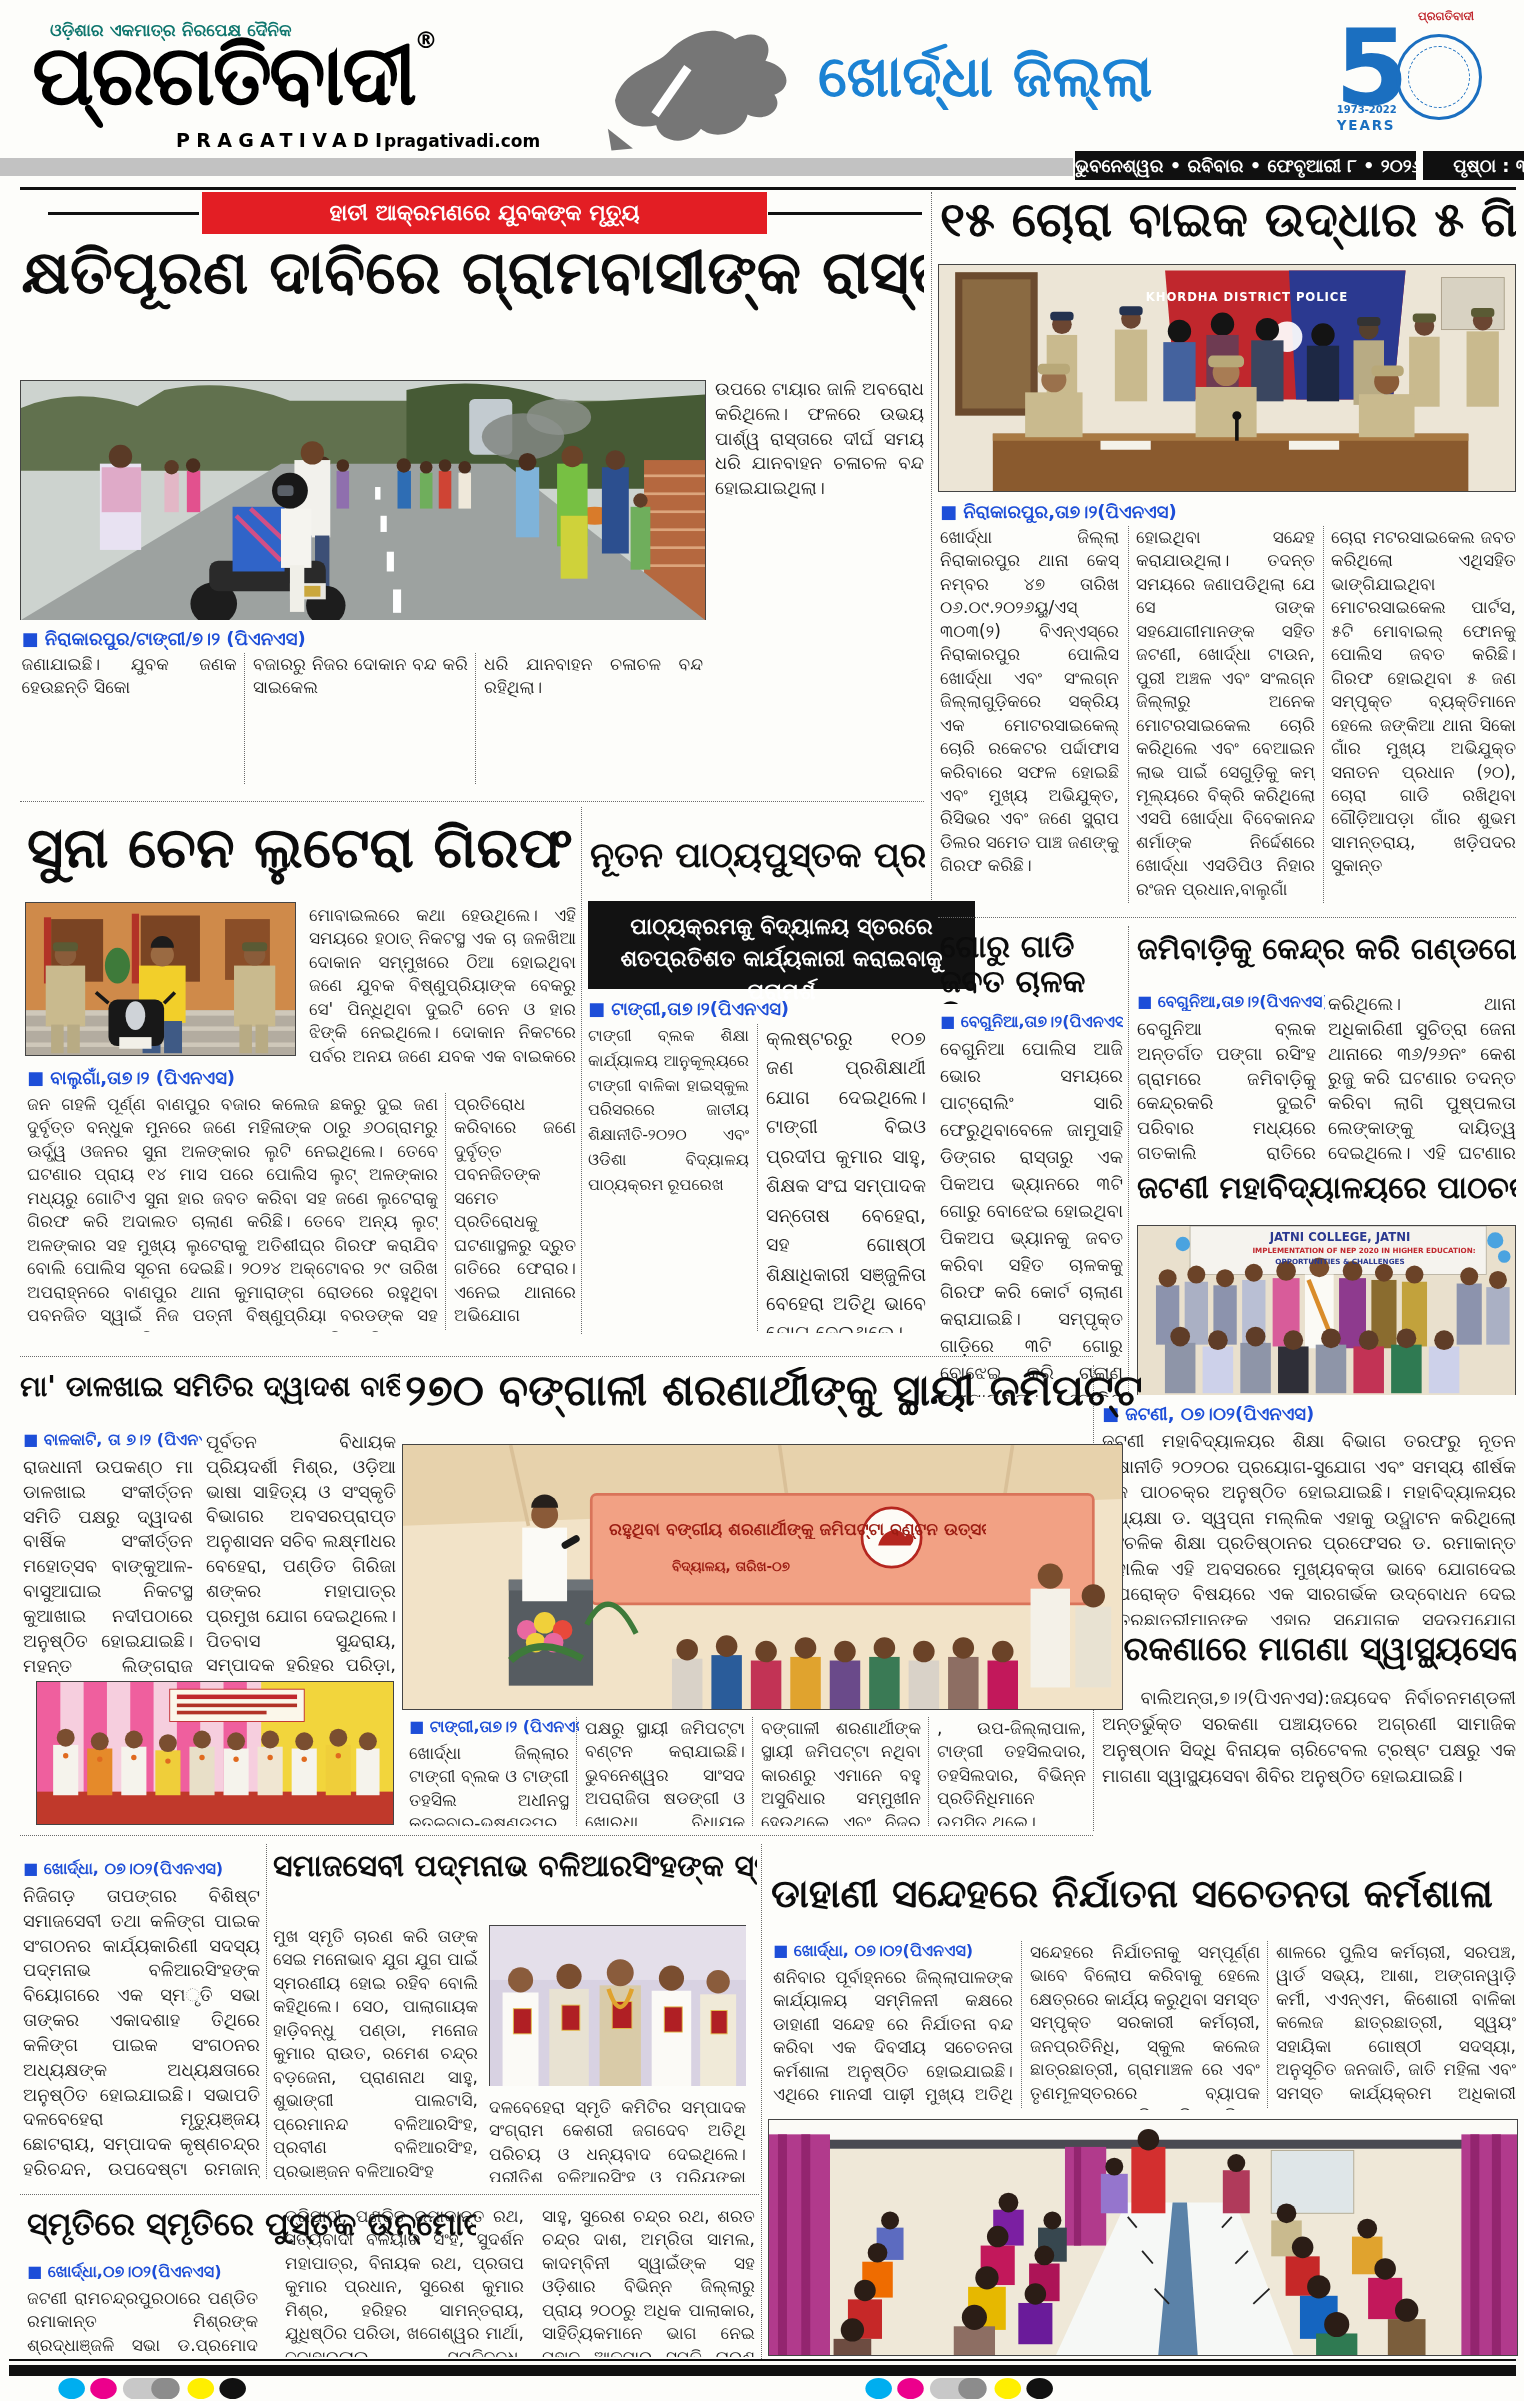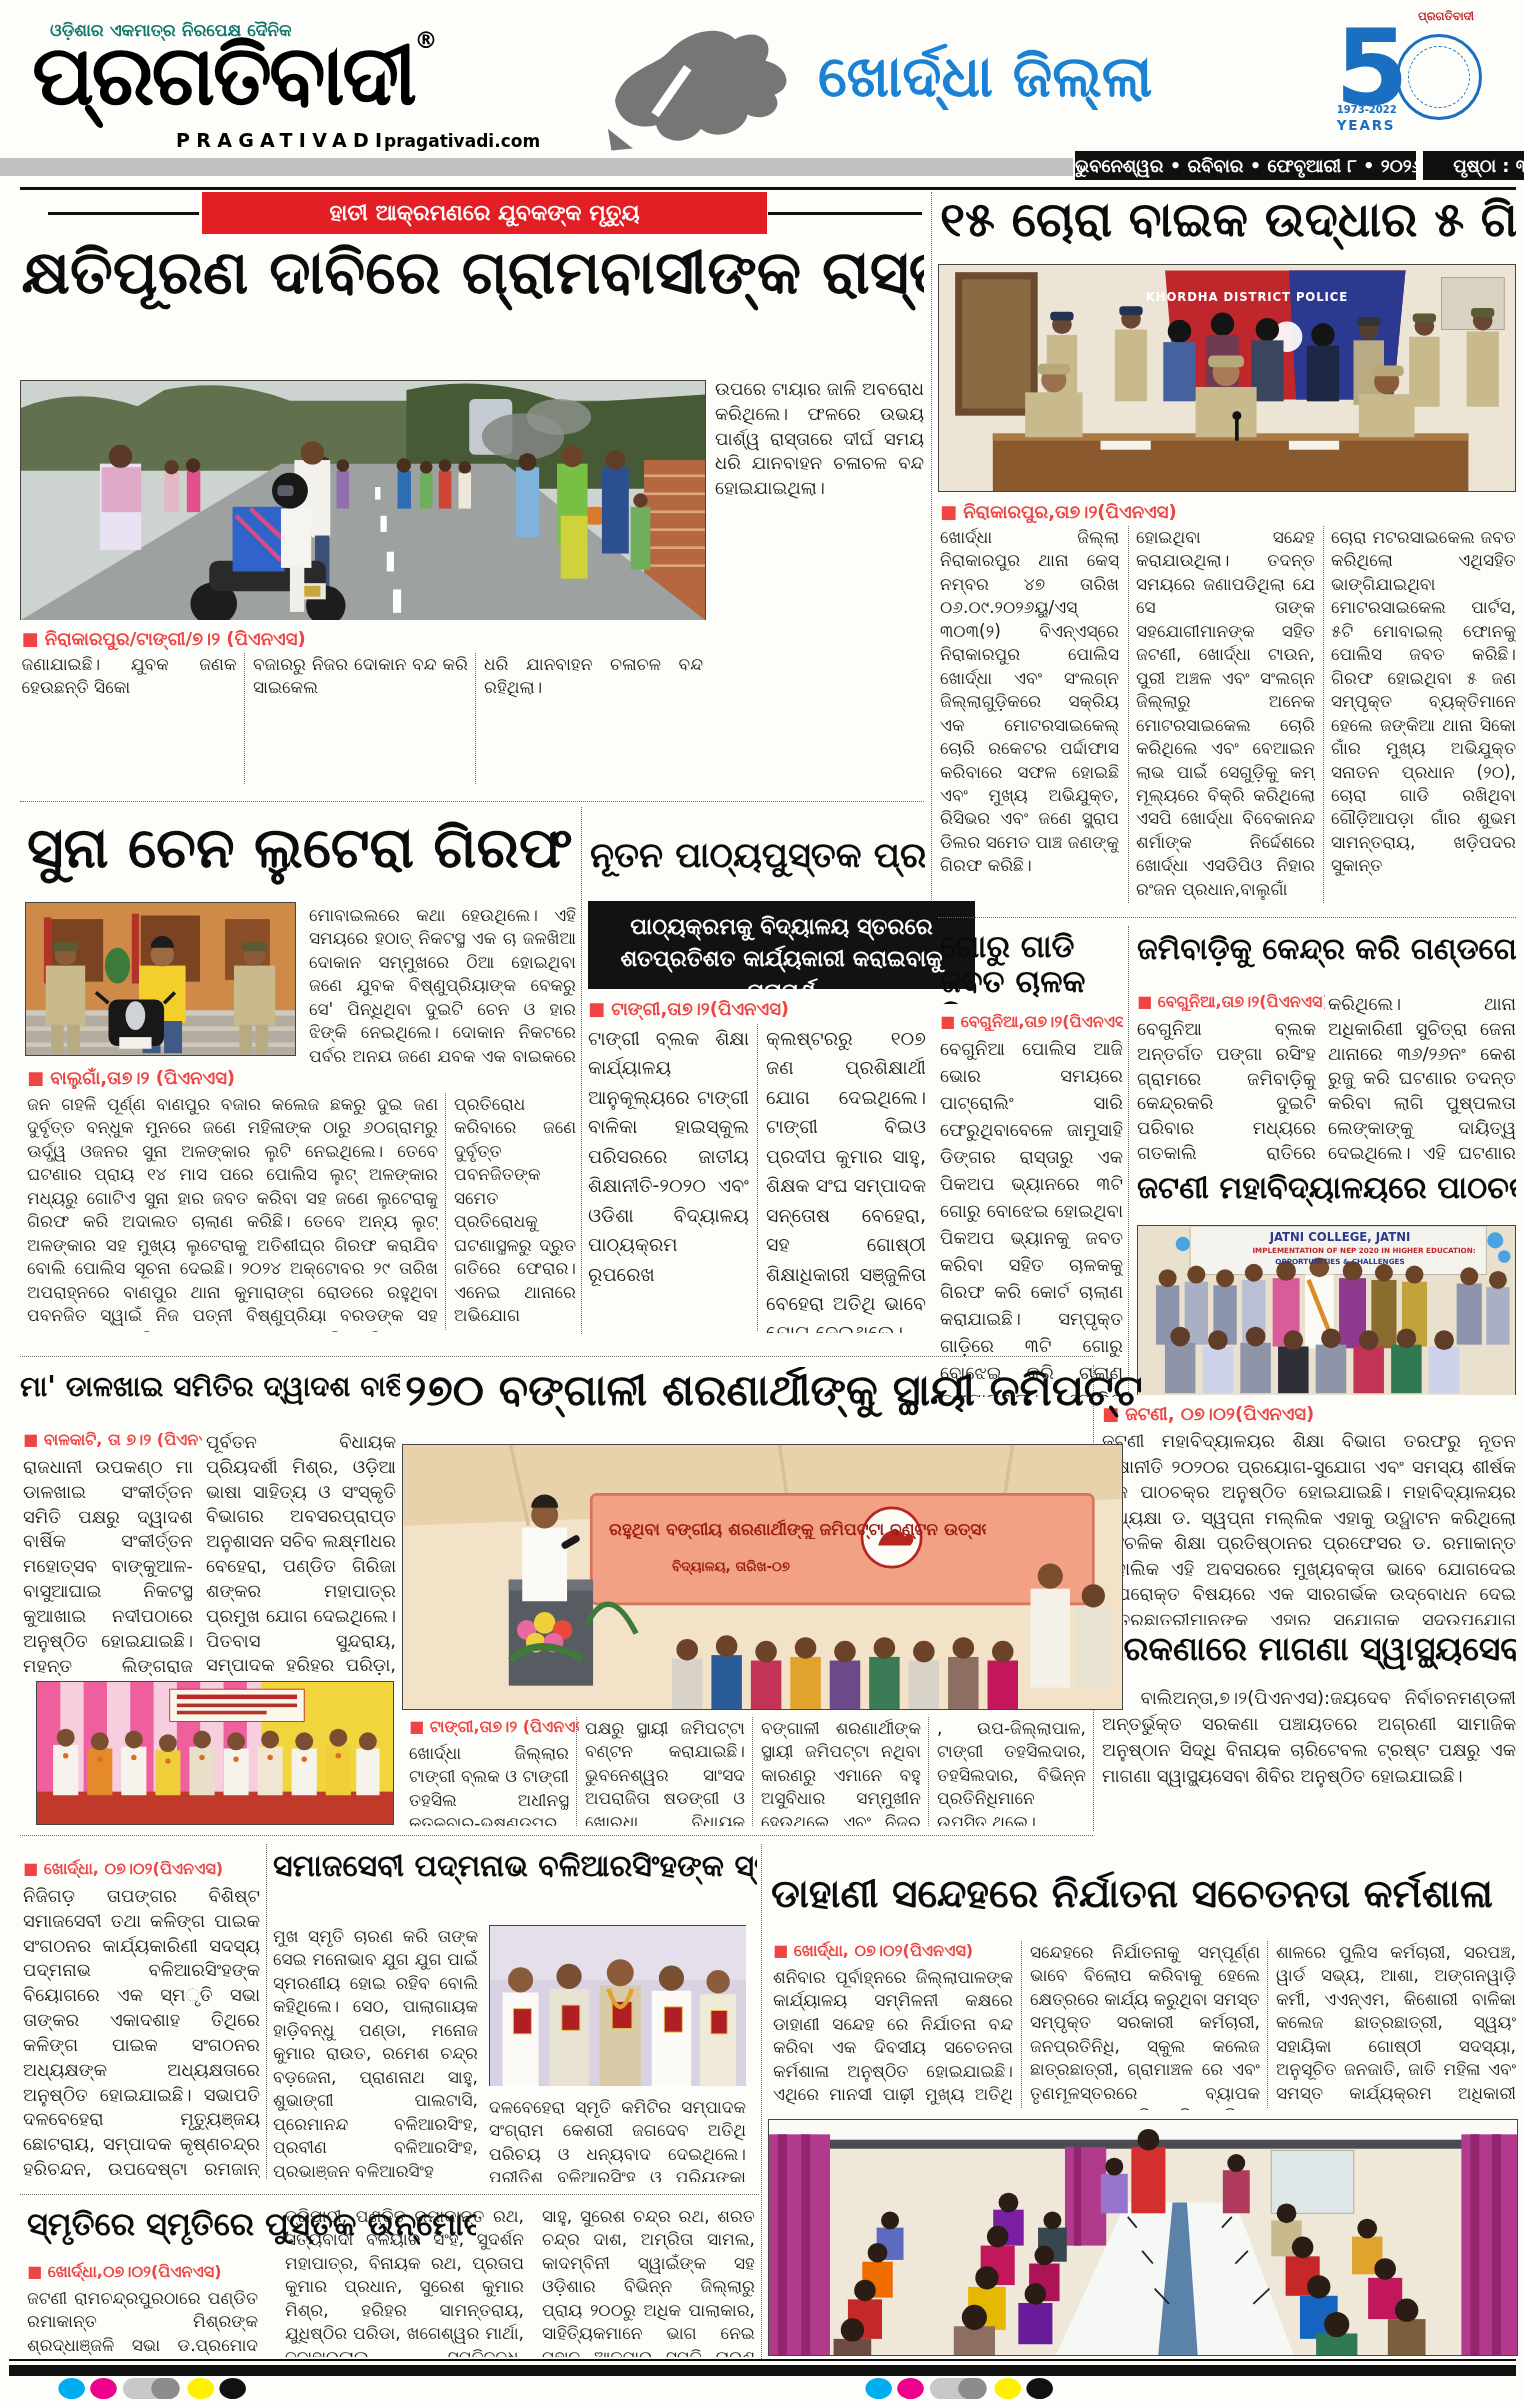--- a/index.html
+++ b/index.html
@@ -1,21 +1,21 @@
 <!DOCTYPE html>
 <html style="font-size:14.4px"><head>
 <meta charset="utf-8">
 <style>
   html,body{margin:0;padding:0;background:#9a9a9a;}
   .page{position:relative;width:1525px;height:2401px;background:#fdfdfa;margin:0 auto;
         font-family:"DejaVu Sans","Liberation Sans",sans-serif;color:#141414;overflow:hidden;}
   .abs{position:absolute;}
   .h{font-weight:900;color:#0c0c0c;line-height:1.08;white-space:nowrap;overflow:hidden;}
   .hw{font-weight:900;color:#0c0c0c;line-height:1.12;overflow:hidden;}
-  .bl{font-weight:bold;font-size:18px;color:#ef4444;white-space:nowrap;overflow:hidden;}
+  .bl{font-weight:bold;font-size:18px;color:#1d4ed8;white-space:nowrap;overflow:hidden;}
   .bd{font-size:17px;line-height:1.38;text-align:justify;color:#1c1c1c;overflow:hidden;}
   .dv{border-left:1.8px dotted #6a6a6a;width:0;}
   .dh{border-top:1.8px dotted #6a6a6a;height:0;}
   .rule{background:#111;}
   .wh{color:#fff;}
   svg{display:block;}
   .phframe{border:0.9px solid #444;box-sizing:border-box;background:#ddd;}
 </style>
 </head>
 <body>
@@ -257,21 +257,21 @@
   <div class="abs bd" style="left:27px;top:1093px;width:411px;height:239px;font-size:17px;">ଜନ ଗହଳି ପୂର୍ଣ୍ଣ ବାଣପୁର ବଜାର କଲେଜ ଛକରୁ ଦୁଇ ଜଣ ଦୁର୍ବୃତ୍ତ ବନ୍ଧୁକ ମୁନରେ ଜଣେ ମହିଳାଙ୍କ ଠାରୁ ୬୦ଗ୍ରାମରୁ ଊର୍ଦ୍ଧ୍ୱ ଓଜନର ସୁନା ଅଳଙ୍କାର ଲୁଟି ନେଇଥିଲେ। ତେବେ ଘଟଣାର ପ୍ରାୟ ୧୪ ମାସ ପରେ ପୋଲିସ ଲୁଟ୍ ଅଳଙ୍କାର ମଧ୍ୟରୁ ଗୋଟିଏ ସୁନା ହାର ଜବତ କରିବା ସହ ଜଣେ ଲୁଟେରାକୁ ଗିରଫ କରି ଅଦାଲତ ଚାଲାଣ କରିଛି। ତେବେ ଅନ୍ୟ ଲୁଟ୍ ଅଳଙ୍କାର ସହ ମୁଖ୍ୟ ଲୁଟେରାକୁ ଅତିଶୀଘ୍ର ଗିରଫ କରାଯିବ ବୋଲି ପୋଲିସ ସୂଚନା ଦେଇଛି। ୨୦୨୪ ଅକ୍ଟୋବର ୨୯ ତାରିଖ ଅପରାହ୍ନରେ ବାଣପୁର ଥାନା କୁମାରାଙ୍ଗ ରୋଡରେ ରହୁଥିବା ପବନଜିତ ସ୍ୱାଇଁ ନିଜ ପତ୍ନୀ ବିଷ୍ଣୁପ୍ରିୟା ବରଡଙ୍କ ସହ ବାଇକରେ ଘର ନିକଟସ୍ଥ କଲେଜ ଛକରେ ପରିବା କିଣୁଥିଲେ। ପବନଜିତ ପରିବା କିଣୁଥିବାବେଳେ ସେଠାରୁ ମାତ୍ର ଦୁଇ ମିଟର ଦୂରରେ ବିଷ୍ଣୁପ୍ରିୟା ମୋଟର ସାଇକେଲ ନିକଟରେ ଠିଆହୋଇ</div>
   <div class="abs dv" style="left:445px;top:1093px;height:237px;"></div>
   <div class="abs bd" style="left:454px;top:1093px;width:122px;height:239px;font-size:17px;">ପ୍ରତିରୋଧ କରିବାରେ ଜଣେ ଦୁର୍ବୃତ୍ତ ପବନଜିତଙ୍କ ସମେତ ପ୍ରତିରୋଧକୁ ଘଟଣାସ୍ଥଳରୁ ଦ୍ରୁତ ଗତିରେ ଫେରାର। ଏନେଇ ଥାନାରେ ଅଭିଯୋଗ ଘଟଣାର ଅନୁସନ୍ଧାନ ଚଳାଇଥିଲା ସିସିଟିଭି ଫୁଟେଜ ଏବଂ ଘଟଣା ମୋବାଇଲ ନମ୍ବର ଟ୍ରାକ କରି ଚିହ୍ନଟ କରିଥିଲା। ଦୁଇ ଲୁଟେରାଙ୍କ ମୋହନା ଥାନା ଜଗନ୍ନାଥ ସାହିର ସାଗର (୨୬)କୁ ପୋଲିସ ଶୁକ୍ରବାର ତା'ଠାରୁ ଗୋଟିଏ ସୁନା ହାର ଜବତ କରିଛି। ସାଗରକୁ ଶନିବାର କରାଯାଇଥିବାବେଳେ ଦ୍ୱିତୀୟ ପୋଲିସ ଧରିବାରେ ସକ୍ଷମ ହେବ ରମେଶ କୁମାର ଦେବତା କହିଛନ୍ତି</div>
 
   <div class="abs dv" style="left:581px;top:807px;height:527px;"></div>
   <div class="abs h" style="left:590px;top:818px;width:335px;height:75px;font-size:35px;line-height:75px;">ନୂତନ ପାଠ୍ୟପୁସ୍ତକ ପ୍ରଶିକ୍ଷଣ ଶିବିର</div>
   <div class="abs" style="left:588px;top:901px;width:387px;height:88px;background:#121212;text-align:center;">
     <div class="wh hw" style="font-size:22.4px;font-weight:bold;padding:9px 10.8px;line-height:1.45;">ପାଠ୍ୟକ୍ରମକୁ ବିଦ୍ୟାଳୟ ସ୍ତରରେ ଶତପ୍ରତିଶତ କାର୍ଯ୍ୟକାରୀ କରାଇବାକୁ ପରାମର୍ଶ</div>
   </div>
   <div class="abs bl" style="left:588px;top:998px;width:337px;">■ ଟାଙ୍ଗୀ,ତା୭।୨(ପିଏନଏସ)</div>
-  <div class="abs bd" style="left:588px;top:1024px;width:161px;height:309px;font-size:19px;line-height:1.55;">ଟାଙ୍ଗୀ ବ୍ଲକ ଶିକ୍ଷା କାର୍ଯ୍ୟାଳୟ ଆନୁକୂଲ୍ୟରେ ଟାଙ୍ଗୀ ବାଳିକା ହାଇସ୍କୁଲ ପରିସରରେ ଜାତୀୟ ଶିକ୍ଷାନୀତି-୨୦୨୦ ଏବଂ ଓଡିଶା ବିଦ୍ୟାଳୟ ପାଠ୍ୟକ୍ରମ ରୂପରେଖ</div>
+  <div class="abs bd" style="left:588px;top:1024px;width:161px;height:309px;font-size:16px;line-height:1.55;font-family:Liberation Serif, serif;">ଟାଙ୍ଗୀ ବ୍ଲକ ଶିକ୍ଷା କାର୍ଯ୍ୟାଳୟ ଆନୁକୂଲ୍ୟରେ ଟାଙ୍ଗୀ ବାଳିକା ହାଇସ୍କୁଲ ପରିସରରେ ଜାତୀୟ ଶିକ୍ଷାନୀତି-୨୦୨୦ ଏବଂ ଓଡିଶା ବିଦ୍ୟାଳୟ ପାଠ୍ୟକ୍ରମ ରୂପରେଖ</div>
   <div class="abs dv" style="left:757px;top:1024px;height:307px;"></div>
   <div class="abs bd" style="left:766px;top:1024px;width:160px;height:309px;font-size:19px;line-height:1.55;">କ୍ଲଷ୍ଟରରୁ ୧୦୭ ଜଣ ପ୍ରଶିକ୍ଷାର୍ଥୀ ଯୋଗ ଦେଇଥିଲେ। ଟାଙ୍ଗୀ ବିଇଓ ପ୍ରଦୀପ କୁମାର ସାହୁ, ଶିକ୍ଷକ ସଂଘ ସମ୍ପାଦକ ସନ୍ତୋଷ ବେହେରା, ସହ ଗୋଷ୍ଠୀ ଶିକ୍ଷାଧିକାରୀ ସଞ୍ଜୁଳିତା ବେହେରା ଅତିଥି ଭାବେ ଯୋଗ ଦେଇଥିଲେ।</div>
 
   <div class="abs dh" style="left:938px;top:917px;width:578px;"></div>
   <div class="abs hw" style="left:940px;top:929px;width:183px;height:75px;font-size:31px;">ଗୋରୁ ଗାଡି ଜବତ ଚାଳକ ଗିରଫ</div>
   <div class="abs bl" style="left:940px;top:1012px;width:183px;font-size:16px;">■ ବେଗୁନିଆ,ତା୭।୨(ପିଏନଏସ)</div>
   <div class="abs bd" style="left:940px;top:1035px;width:183px;height:362px;font-size:18px;line-height:1.5;">ବେଗୁନିଆ ପୋଲିସ ଆଜି ଭୋର ସମୟରେ ପାଟ୍ରୋଲିଂ ସାରି ଫେରୁଥିବାବେଳେ ଜାମୁସାହି ଡିଙ୍ଗର ରାସ୍ତାରୁ ଏକ ପିକଅପ ଭ୍ୟାନରେ ୩ଟି ଗୋରୁ ବୋଝେଇ ହୋଇଥିବା ପିକଅପ ଭ୍ୟାନକୁ ଜବତ କରିବା ସହିତ ଚାଳକକୁ ଗିରଫ କରି କୋର୍ଟ ଚାଲାଣ କରାଯାଇଛି। ସମ୍ପୃକ୍ତ ଗାଡ଼ିରେ ୩ଟି ଗୋରୁ ବୋଝେଇ କରି ଚାଲାଣ କରାଯାଉଥିଲା। ପୋଲିସ ଗାଡିଟିକୁ ଜବତ କରି ଗୋରୁ ଗୁଡିକ ଗୋଶାଳା ଜିମା ଦେଇଛି। ଜାମୁସାହିର ଚାଳକଙ୍କୁ ଗିରଫ କରାଯାଇଛି। କେଶ ରୁଜୁ କରାଯାଇ ତଦନ୍ତ ଚାଲୁ ରହିଛି।</div>
 
   <div class="abs dv" style="left:1128px;top:926px;height:470px;"></div>
   <div class="abs h" style="left:1137px;top:933px;width:379px;height:50px;font-size:30px;">ଜମିବାଡ଼ିକୁ କେନ୍ଦ୍ର କରି ଗଣ୍ଡଗୋଳ ଜଣେ ଗିରଫ</div>

